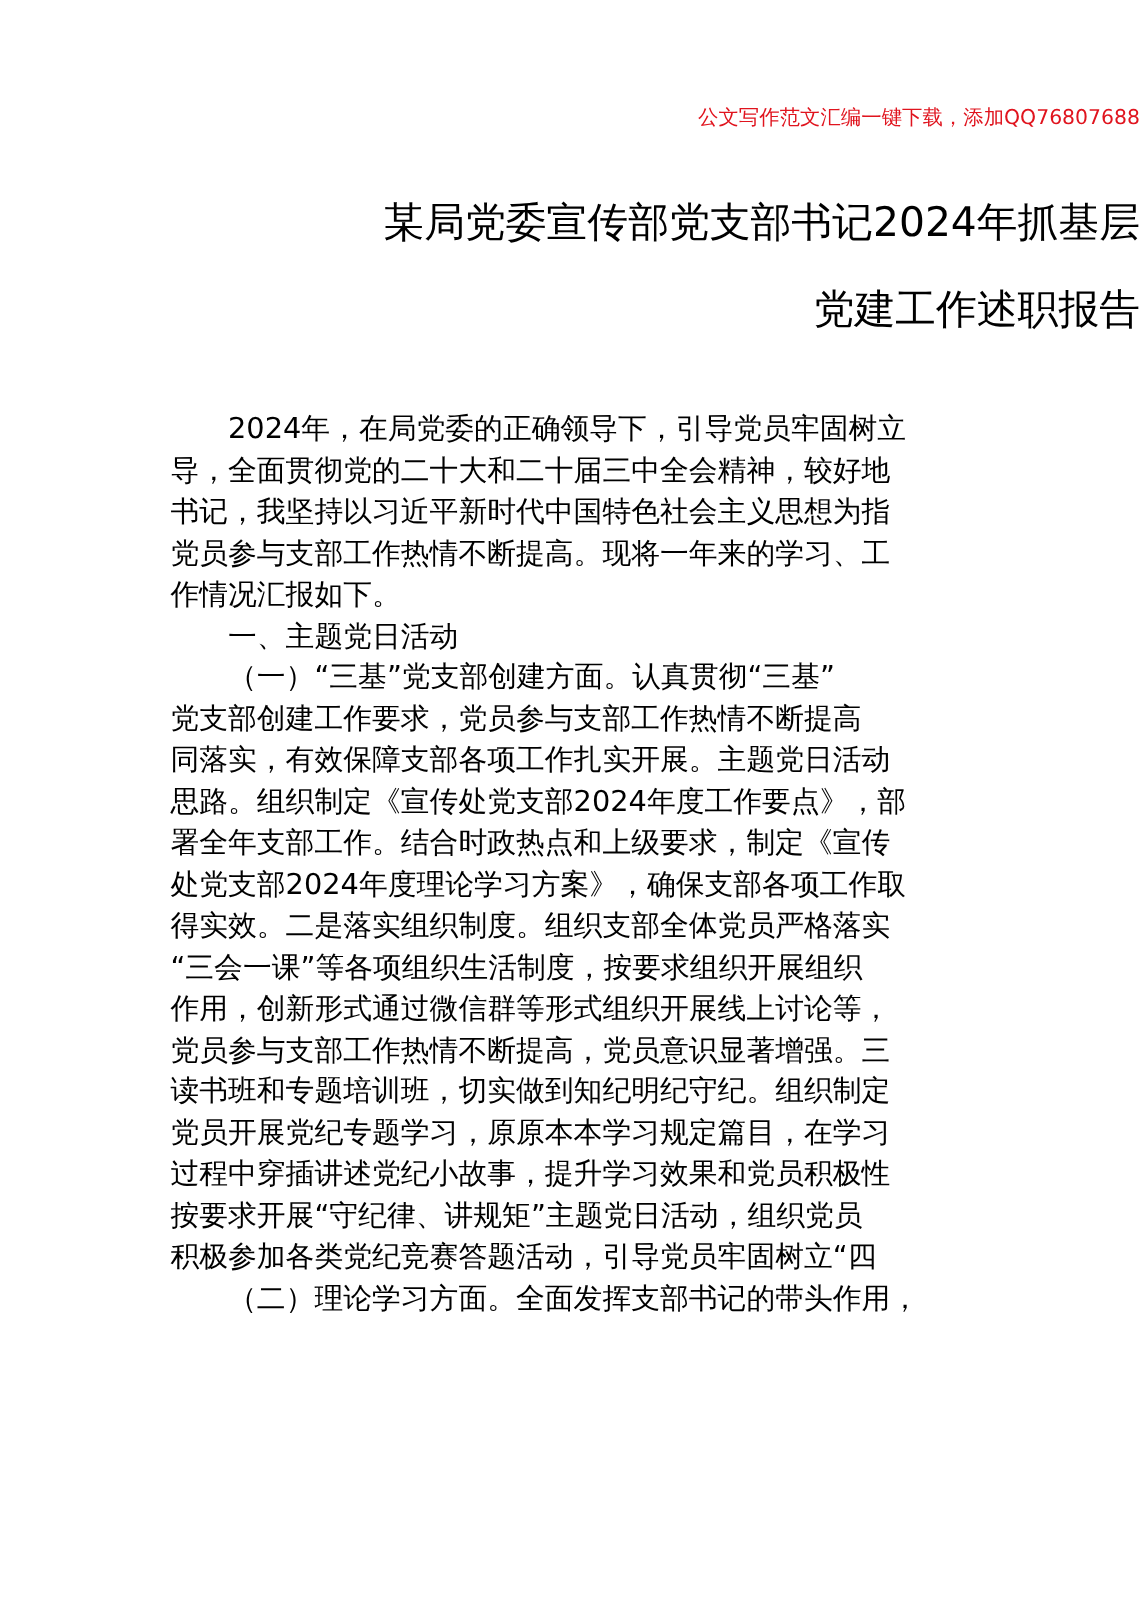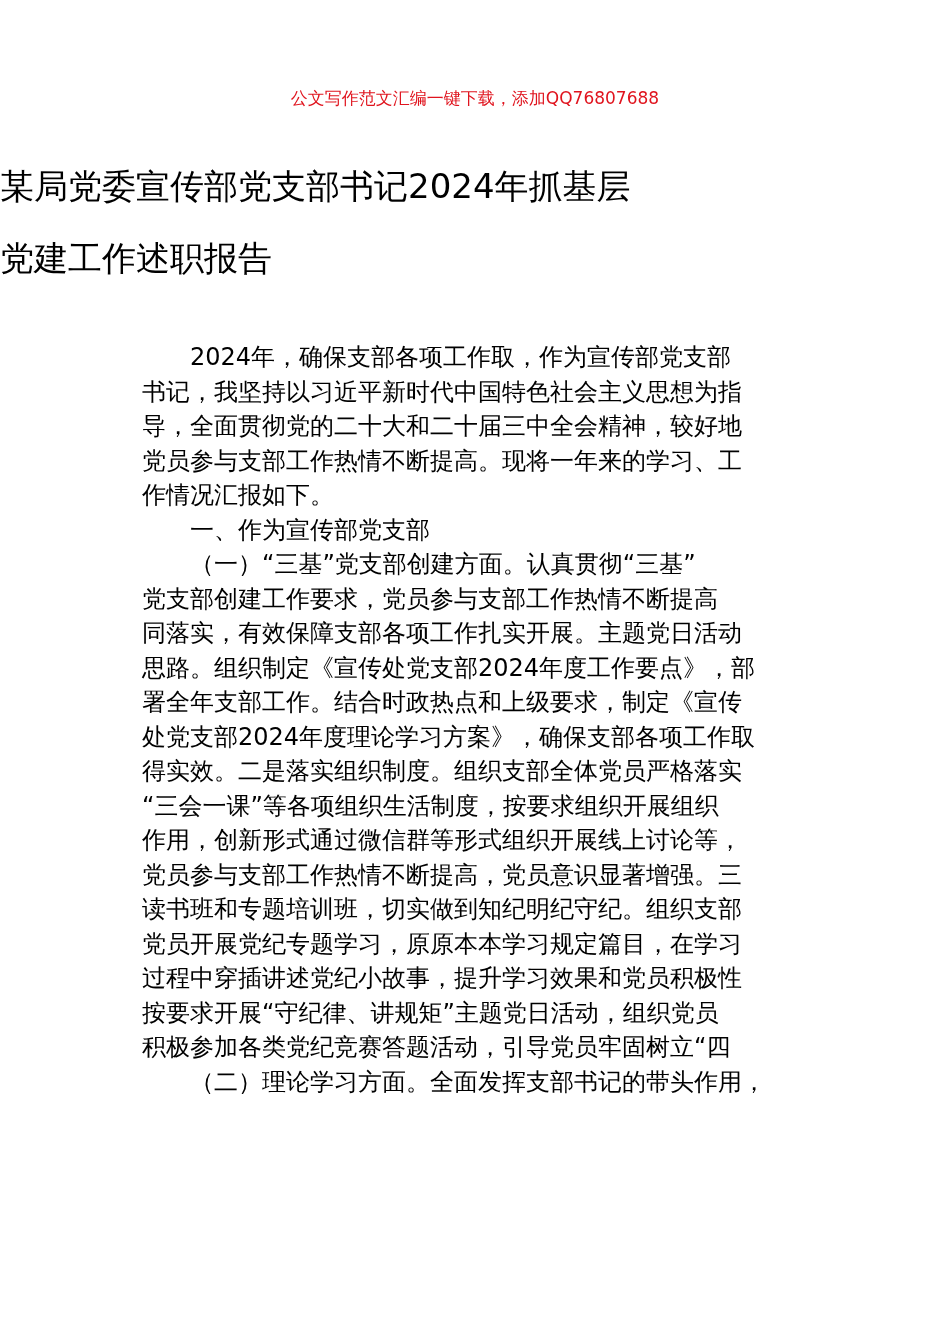--- a/index.html
+++ b/index.html
@@ -20,32 +20,32 @@
       left: 0; top: 0;
       width: 950px;
       height: 1344px;
       background: #ffffff;
     }
     .promo {
       position: absolute;
       top: 86px;
       left: 0;
       width: 950px;
-      text-align: center;
+      text-align: right;
       font-size: 17px;
       line-height: 24px;
       color: #e0141e;
       letter-spacing: 0px;
     }
     .title {
       position: absolute;
       top: 150px;
       left: 0;
       width: 950px;
-      text-align: left;
+      text-align: right;
       font-family: "DejaVu Sans", sans-serif;
       font-size: 34px;
       line-height: 72px;
       font-weight: normal;
     }
     .body-text {
       position: absolute;
       top: 340px;
       left: 142px;
       width: 690px;
@@ -67,37 +67,37 @@
 <div class="page">
 
   <div class="promo">公文写作范文汇编一键下载，添加QQ76807688</div>
 
   <div class="title">
     <div>某局党委宣传部党支部书记2024年抓基层</div>
     <div>党建工作述职报告</div>
   </div>
 
   <div class="body-text" id="body-text">
-      <span class="line indent">2024年，确保支部各项工作取，作为宣传部党支部</span>
+      <span class="line indent">2024年，在局党委的正确领导下，引导党员牢固树立</span>
+      <span class="line">导，全面贯彻党的二十大和二十届三中全会精神，较好地</span>
       <span class="line">书记，我坚持以习近平新时代中国特色社会主义思想为指</span>
-      <span class="line">导，全面贯彻党的二十大和二十届三中全会精神，较好地</span>
       <span class="line">党员参与支部工作热情不断提高。现将一年来的学习、工</span>
       <span class="line">作情况汇报如下。</span>
-      <span class="line indent">一、作为宣传部党支部</span>
+      <span class="line indent">一、主题党日活动</span>
       <span class="line indent">（一）“三基”党支部创建方面。认真贯彻“三基”</span>
       <span class="line">党支部创建工作要求，党员参与支部工作热情不断提高</span>
       <span class="line">同落实，有效保障支部各项工作扎实开展。主题党日活动</span>
       <span class="line">思路。组织制定《宣传处党支部2024年度工作要点》，部</span>
       <span class="line">署全年支部工作。结合时政热点和上级要求，制定《宣传</span>
       <span class="line">处党支部2024年度理论学习方案》，确保支部各项工作取</span>
       <span class="line">得实效。二是落实组织制度。组织支部全体党员严格落实</span>
       <span class="line">“三会一课”等各项组织生活制度，按要求组织开展组织</span>
       <span class="line">作用，创新形式通过微信群等形式组织开展线上讨论等，</span>
       <span class="line">党员参与支部工作热情不断提高，党员意识显著增强。三</span>
-      <span class="line">读书班和专题培训班，切实做到知纪明纪守纪。组织支部</span>
+      <span class="line">读书班和专题培训班，切实做到知纪明纪守纪。组织制定</span>
       <span class="line">党员开展党纪专题学习，原原本本学习规定篇目，在学习</span>
       <span class="line">过程中穿插讲述党纪小故事，提升学习效果和党员积极性</span>
       <span class="line">按要求开展“守纪律、讲规矩”主题党日活动，组织党员</span>
       <span class="line">积极参加各类党纪竞赛答题活动，引导党员牢固树立“四</span>
       <span class="line indent">（二）理论学习方面。全面发挥支部书记的带头作用，</span>
     </div>
 
 </div>
 
 </body></html>

